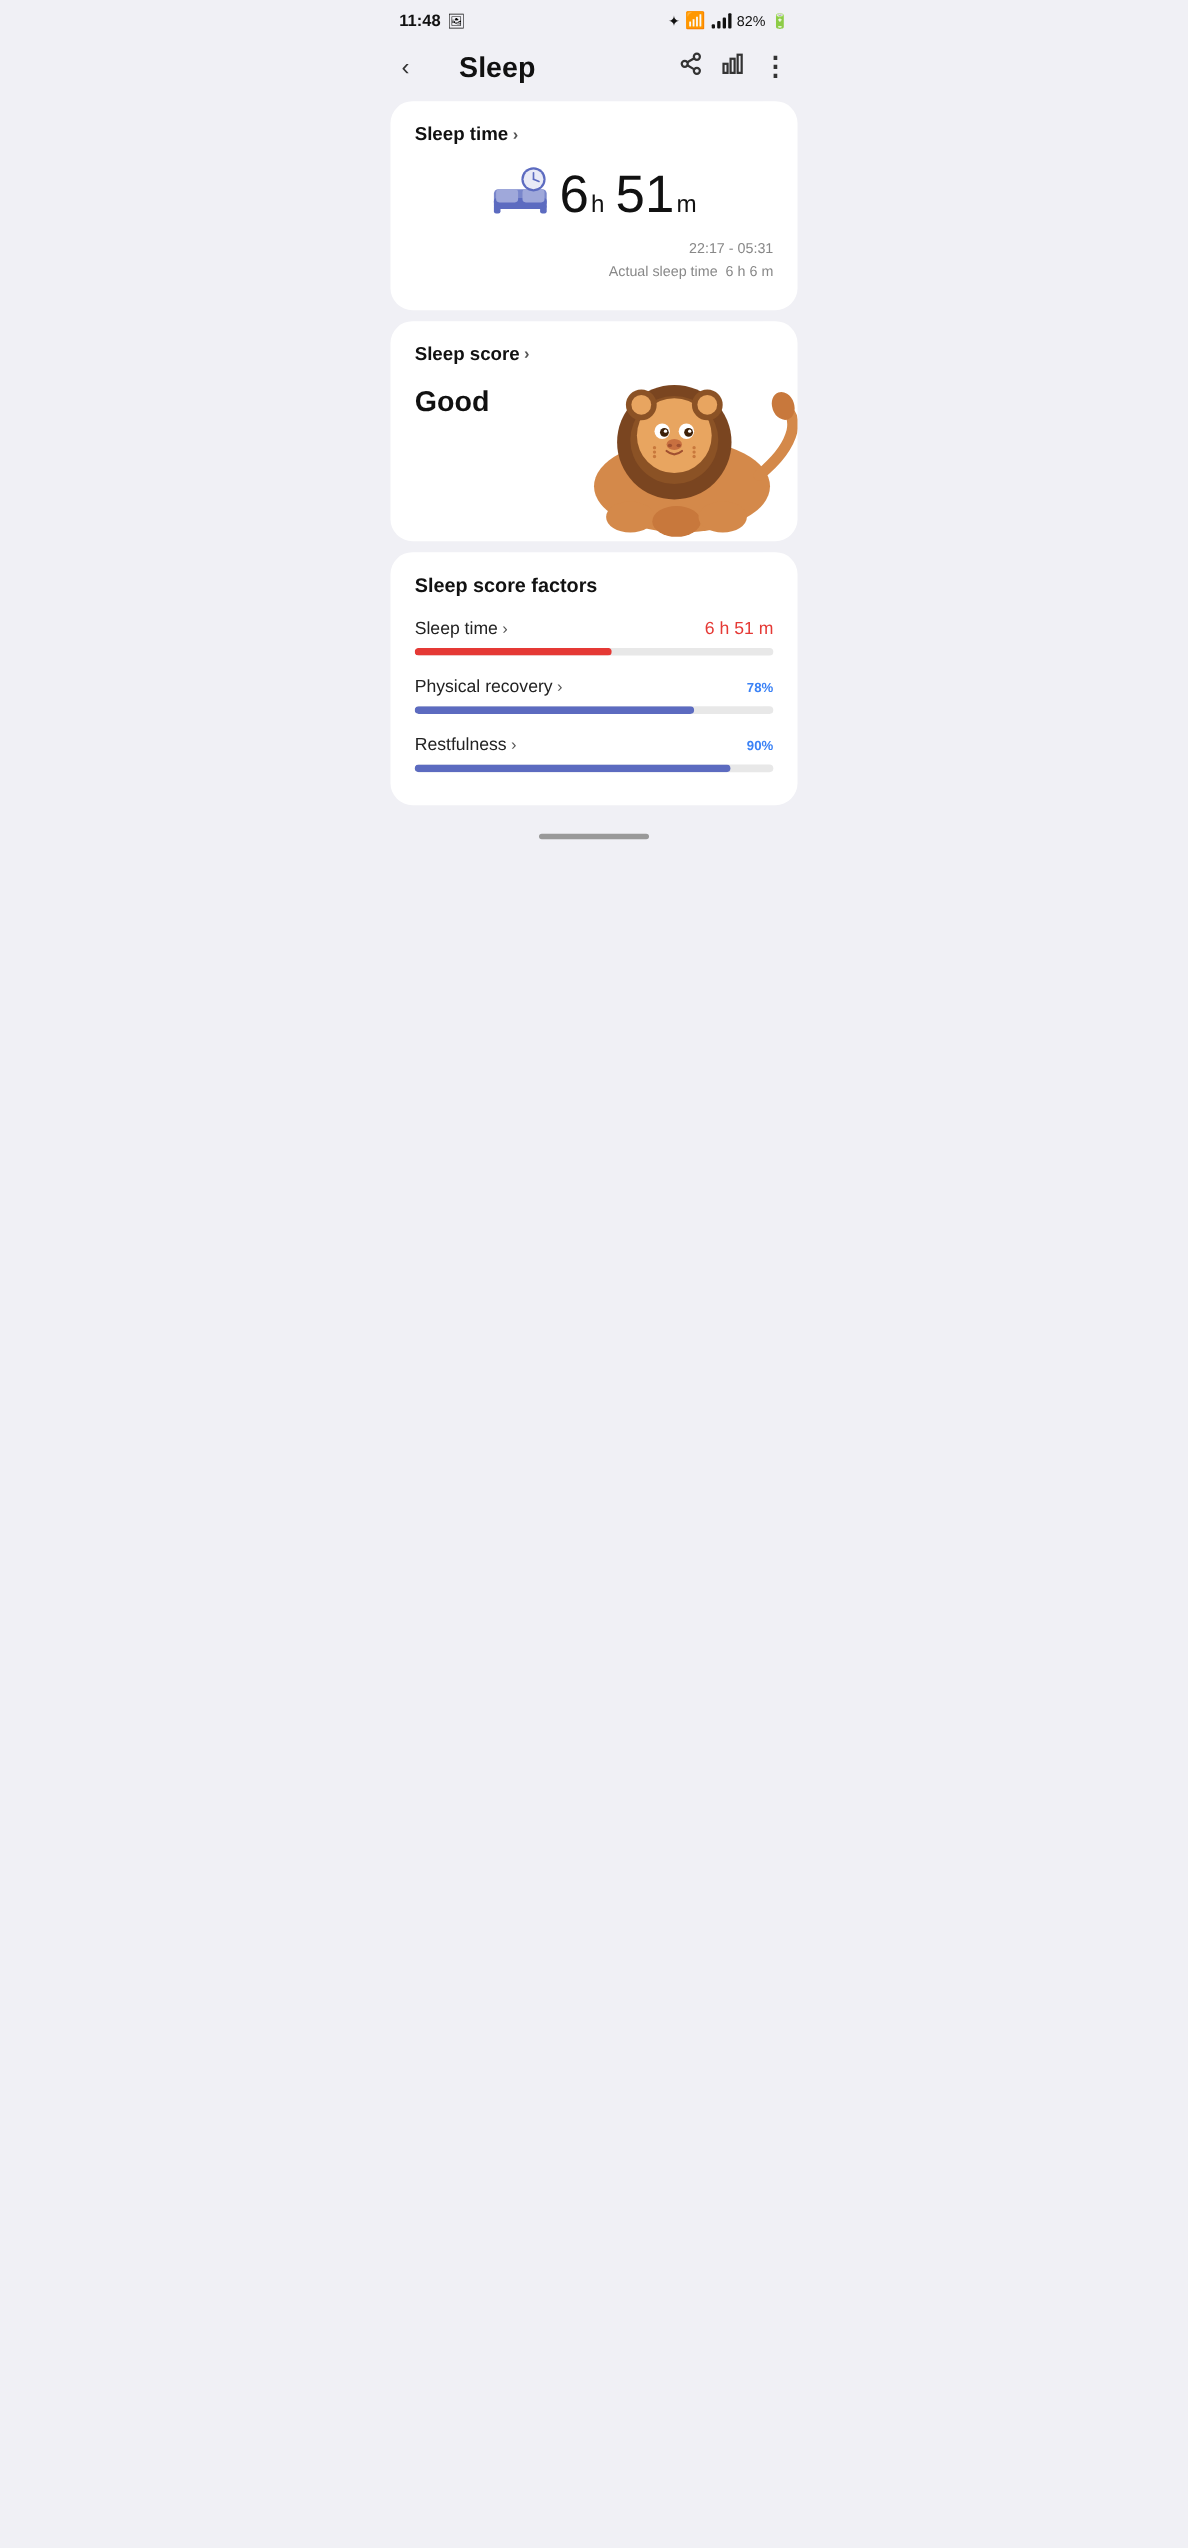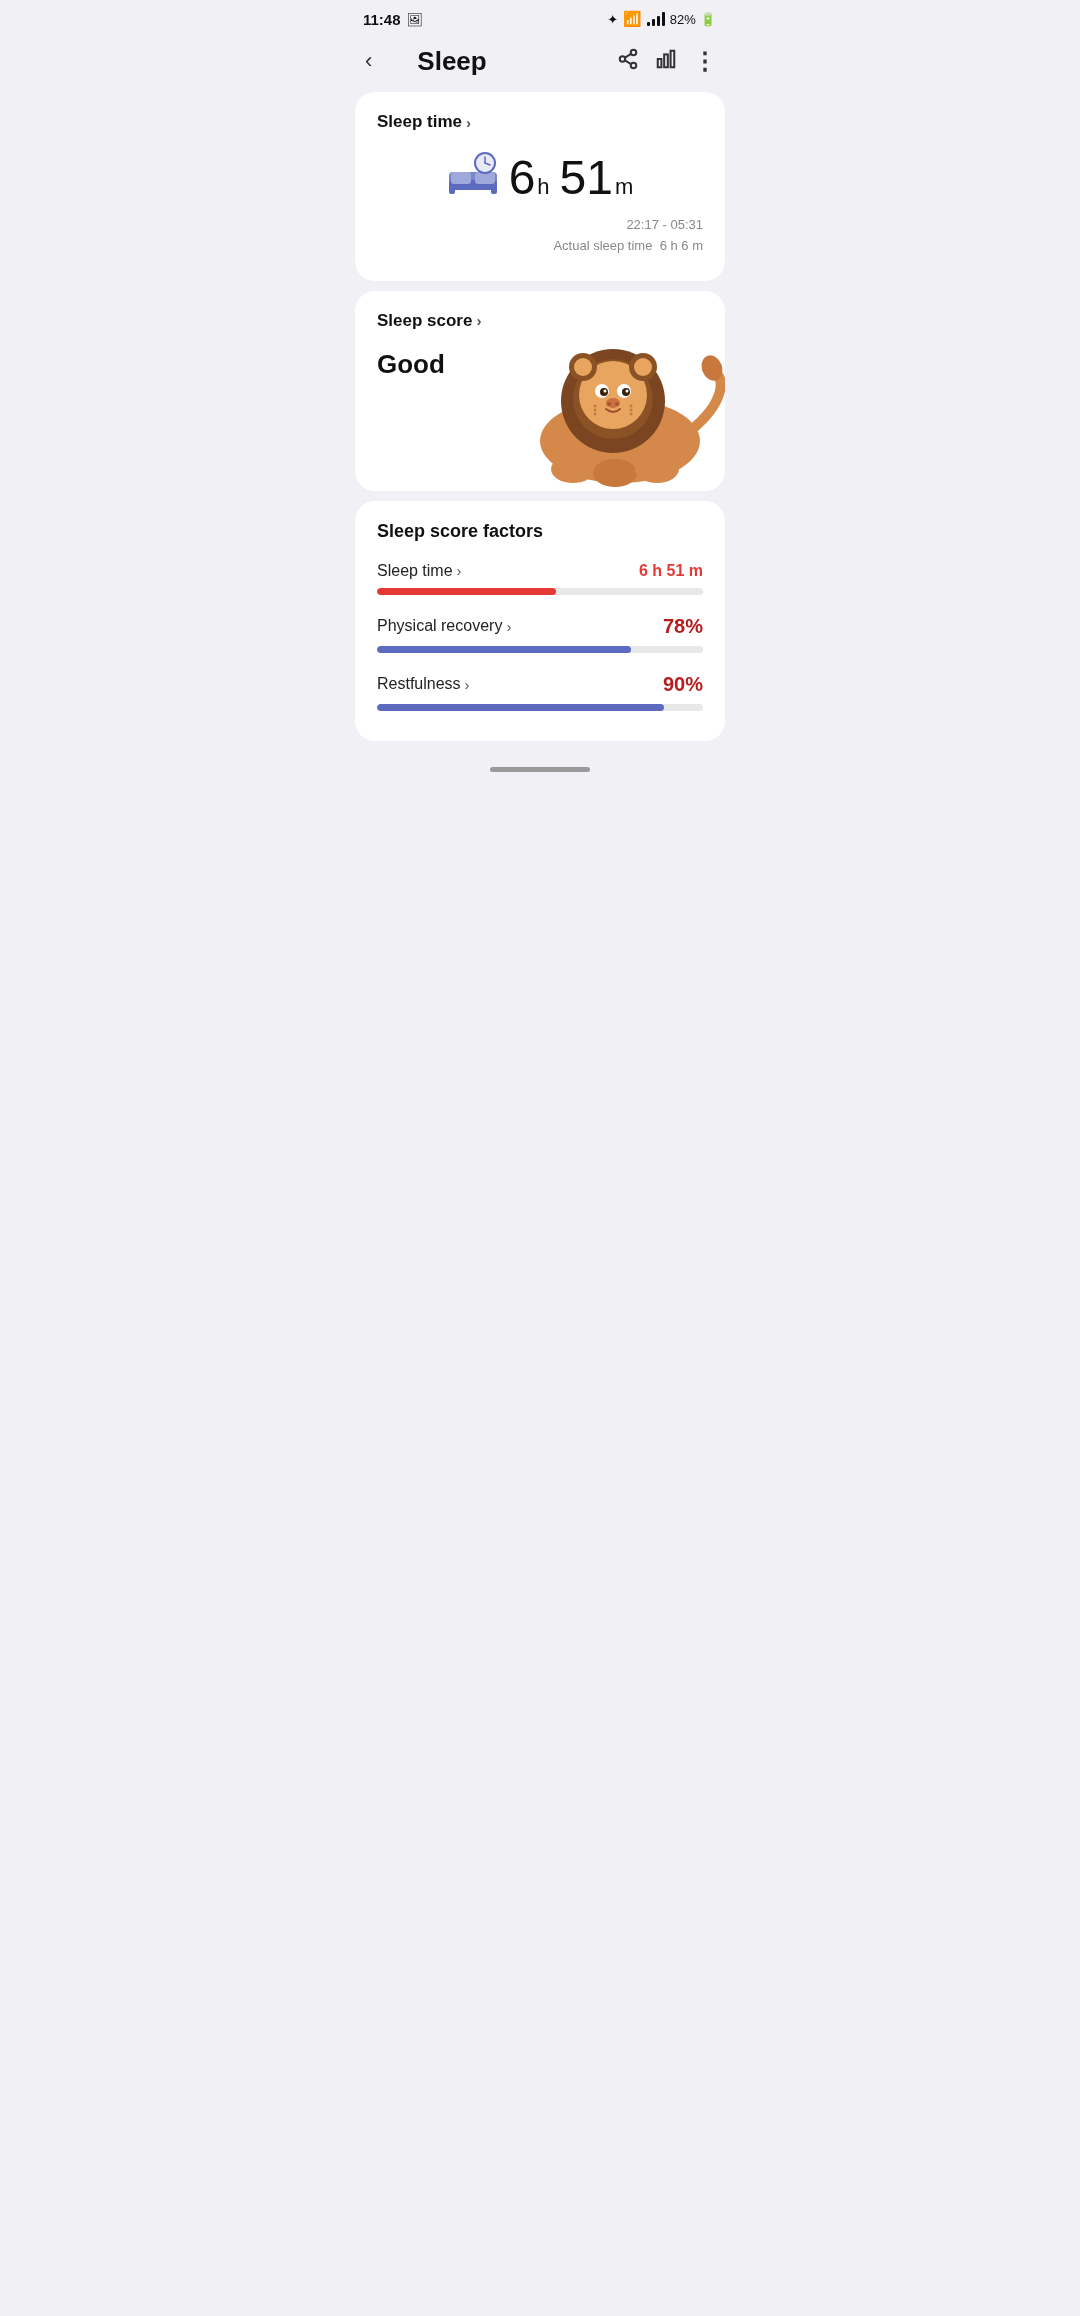--- a/index.html
+++ b/index.html
@@ -198,28 +198,28 @@
       display: flex;
       align-items: center;
       gap: 4px;
       font-size: 16px;
       color: #222;
       cursor: pointer;
     }
 
     .factor-value-red {
       font-size: 16px;
-      font-weight: 700;
+      font-weight: 400;
       color: #e53935;
     }
 
     .factor-value-blue {
-      font-size: 20px;
+      font-size: 12px;
       font-weight: 600;
-      color: #b91c1c;
+      color: #3b82f6;
     }
 
     .progress-track {
       height: 7px;
       background: #e8e8e8;
       border-radius: 4px;
       overflow: hidden;
     }
 
     .progress-fill-red {

